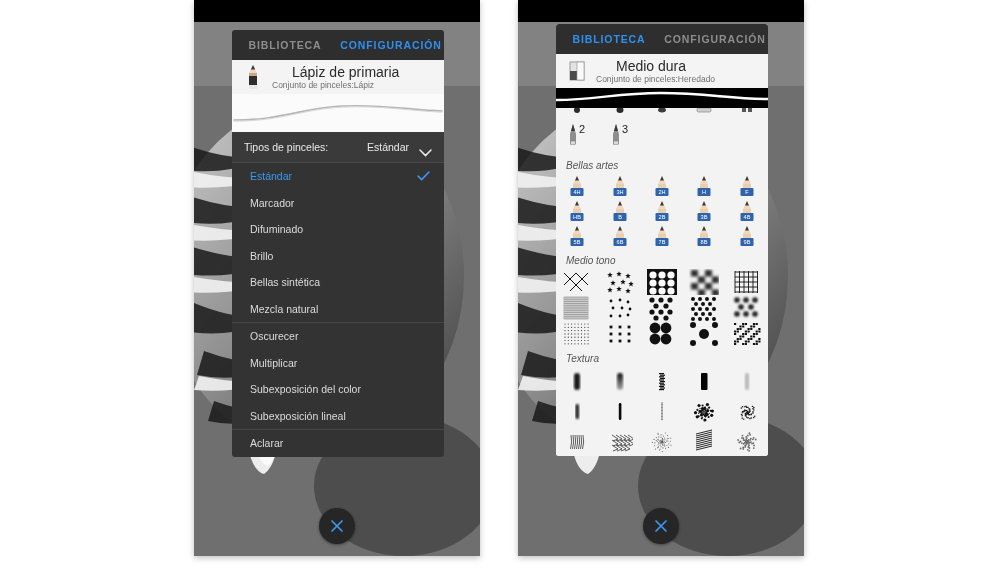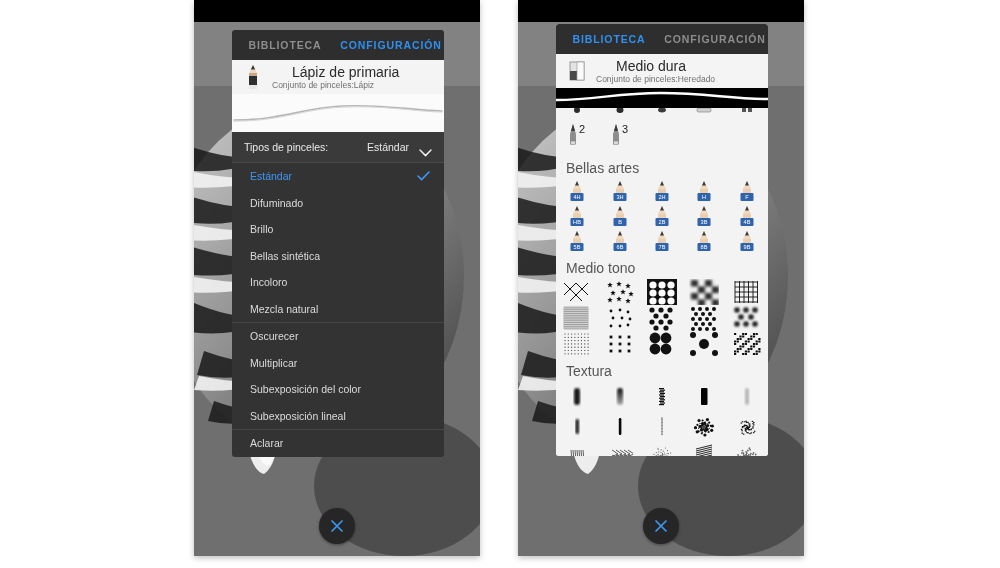--- a/index.html
+++ b/index.html
@@ -49,21 +49,21 @@
          padding:0 14px 0 18px;font-size:10.5px;color:#dcdcdc;}
   .mitem.sel{color:#3f97f0;}
   .mitem.grp{border-top:1px solid #464646;}
   .check{width:13px;height:10px;}
 
   
   .libpanel{position:absolute;border-radius:3px;overflow:hidden;background:#f3f3f3;}
   .lib-scroll{position:relative;background:#f3f3f3;}
   .blackband{background:#000;height:18px;position:relative;overflow:hidden;}
   .blackband svg{position:absolute;left:0;top:0;}
-  .sec-title{font-size:14px;color:#555;padding:6px 0 3px 10px;}
+  .sec-title{font-size:10px;color:#555;padding:6px 0 3px 10px;font-style:italic;}
   .grid{display:grid;grid-template-columns:repeat(5,1fr);justify-items:center;align-items:center;}
   .cell{width:100%;height:100%;display:flex;align-items:center;justify-content:center;}
 
   
   .closebtn{position:absolute;width:36px;height:36px;border-radius:50%;
             background:#262626;display:flex;align-items:center;justify-content:center;
             box-shadow:0 1px 3px rgba(0,0,0,.4);}
   .closebtn svg{display:block;}
 </style>
 </head>
@@ -169,30 +169,30 @@
       <div class="menu">
         <div class="mitem sel">
           <span>Estándar</span>
           <span class="check">
             <svg width="13" height="10" viewBox="0 0 13 10">
                 <path d="M1 5 L4.6 8.6 L12 1" stroke="#3f97f0" stroke-width="1.6" fill="none" stroke-linecap="round" stroke-linejoin="round"></path>
               </svg>
           </span>
         </div>
         <div class="mitem">
+          <span>Marcador</span>
+          </div>
+        <div class="mitem">
           <span>Difuminado</span>
           </div>
         <div class="mitem">
           <span>Brillo</span>
           </div>
         <div class="mitem">
           <span>Bellas sintética</span>
-          </div>
-        <div class="mitem">
-          <span>Incoloro</span>
           </div>
         <div class="mitem">
           <span>Mezcla natural</span>
           </div>
         <div class="mitem grp">
           <span>Oscurecer</span>
           </div>
         <div class="mitem">
           <span>Multiplicar</span>
           </div>

